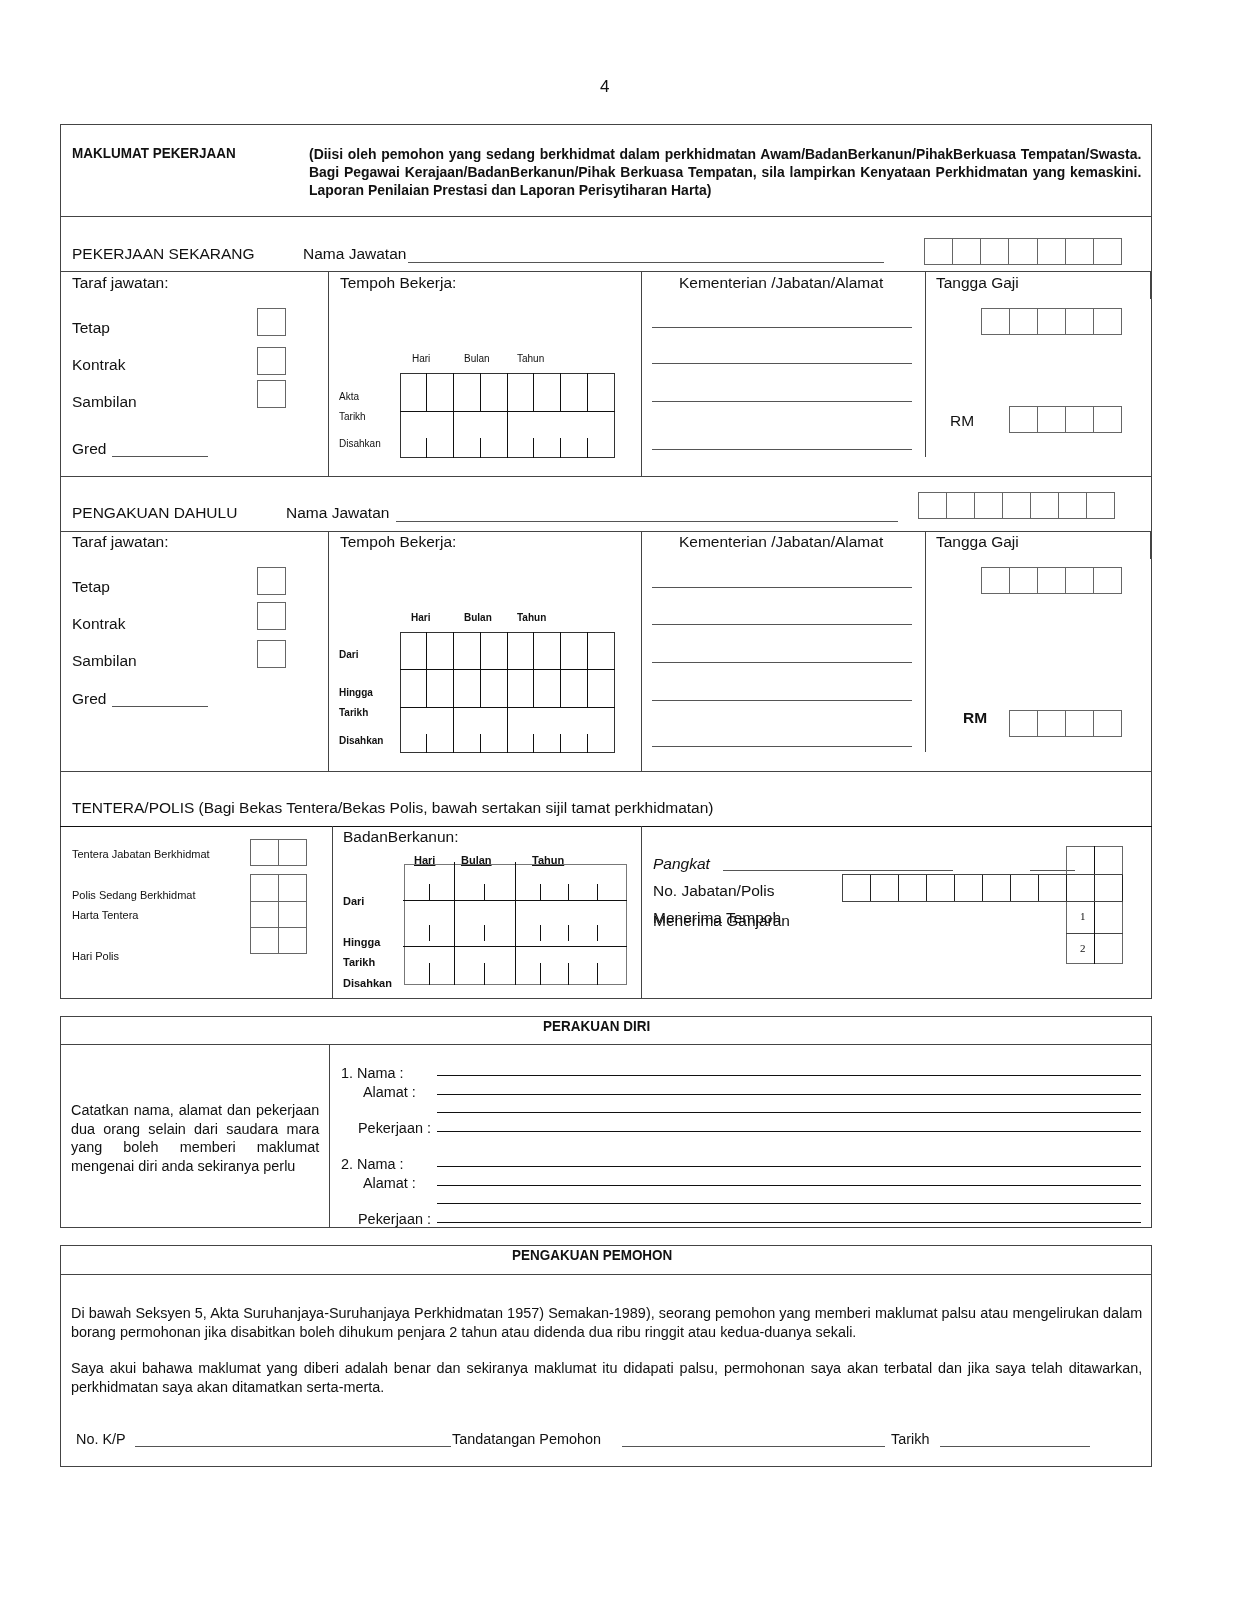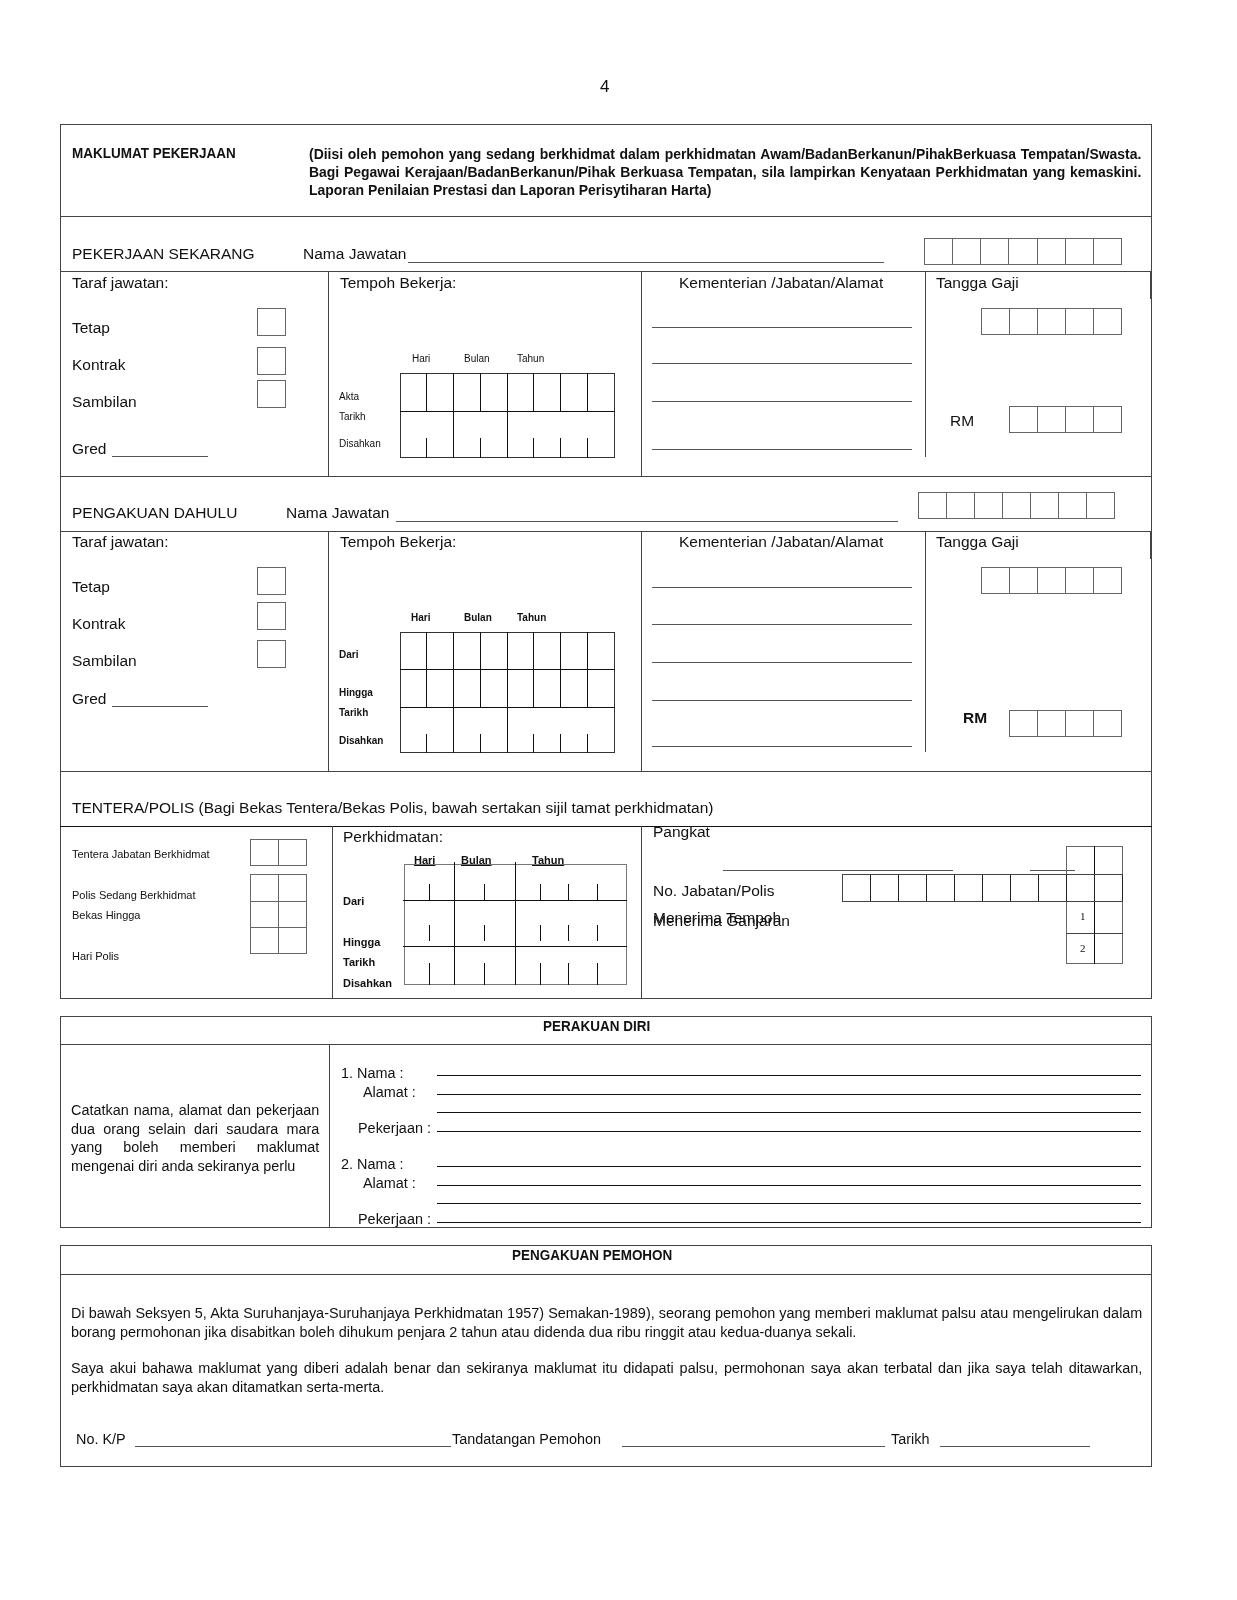--- a/index.html
+++ b/index.html
@@ -187,30 +187,30 @@
 
 <div class="hl" style="left:60px;top:771px;width:1092px;"></div>
 
 <div class="t f15" style="left:72px;top:800px;">TENTERA/POLIS (Bagi Bekas Tentera/Bekas Polis, bawah sertakan sijil tamat perkhidmatan)</div>
 <div class="hl" style="left:60px;top:826px;width:1092px;border-top-color:#111;"></div>
 <div class="vl" style="left:332px;top:826px;height:173px;"></div>
 <div class="vl" style="left:641px;top:826px;height:173px;"></div>
 
 <div class="t f11" style="left:72px;top:849px;">Tentera Jabatan Berkhidmat</div>
 <div class="t f11" style="left:72px;top:890px;">Polis Sedang Berkhidmat</div>
-<div class="t f11" style="left:72px;top:910px;">Bekas Hingga</div>
+<div class="t f11" style="left:72px;top:910px;">Harta Tentera</div>
 <div class="t f11" style="left:72px;top:951px;">Hari  Polis</div>
 <div class="abs" style="left:250px;top:839px;width:57px;height:27px;border:1px solid #666;box-sizing:border-box;"></div>
 <div class="abs" style="left:278px;top:839px;width:0;height:27px;border-left:1px solid #666;"></div>
 <div class="abs" style="left:250px;top:874px;width:57px;height:80px;border:1px solid #666;box-sizing:border-box;"></div>
 <div class="abs" style="left:278px;top:874px;width:0;height:80px;border-left:1px solid #666;"></div>
 <div class="abs" style="left:250px;top:901px;width:57px;height:0;border-top:1px solid #666;"></div>
 <div class="abs" style="left:250px;top:927px;width:57px;height:0;border-top:1px solid #666;"></div>
 
-<div class="t f15" style="left:343px;top:829px;">Perkhidmatan:</div>
+<div class="t f15" style="left:343px;top:829px;">BadanBerkanun:</div>
 <div class="t f11 b" style="left:414px;top:855px;text-decoration:underline;">Hari</div>
 <div class="t f11 b" style="left:461px;top:855px;text-decoration:underline;">Bulan</div>
 <div class="t f11 b" style="left:532px;top:855px;text-decoration:underline;">Tahun</div>
 <div class="t f11 b" style="left:343px;top:896px;">Dari</div>
 <div class="t f11 b" style="left:343px;top:937px;">Hingga</div>
 <div class="t f11 b" style="left:343px;top:957px;">Tarikh</div>
 <div class="t f11 b" style="left:343px;top:978px;">Disahkan</div>
 <div class="abs" style="left:404px;top:864px;width:223px;height:121px;border:1px solid #777;box-sizing:border-box;"></div>
 <div class="dark-h" style="left:403px;top:900px;width:224px;"></div>
 <div class="dark-h" style="left:403px;top:946px;width:224px;"></div>
@@ -226,21 +226,21 @@
 <div class="dark-v" style="left:484px;top:925px;height:16px;"></div>
 <div class="dark-v" style="left:540px;top:925px;height:16px;"></div>
 <div class="dark-v" style="left:568px;top:925px;height:16px;"></div>
 <div class="dark-v" style="left:597px;top:925px;height:16px;"></div>
 <div class="dark-v" style="left:429px;top:963px;height:22px;"></div>
 <div class="dark-v" style="left:484px;top:963px;height:22px;"></div>
 <div class="dark-v" style="left:540px;top:963px;height:22px;"></div>
 <div class="dark-v" style="left:568px;top:963px;height:22px;"></div>
 <div class="dark-v" style="left:597px;top:963px;height:22px;"></div>
 
-<div class="t f15" style="left:653px;top:824px;">Pangkat</div>
+<div class="t f15" style="left:653px;top:856px;font-style:italic;">Pangkat</div>
 <div class="uline" style="left:723px;top:870px;width:230px;"></div>
 <div class="uline" style="left:1030px;top:870px;width:45px;"></div>
 <div class="t f15" style="left:653px;top:883px;">No. Jabatan/Polis</div>
 <div class="cells" style="left:842px;top:874px;width:281px;height:28px;border-color:#444;">
   <span style="width:28.1px;border-color:#222"></span>
     <span style="width:28.1px;border-color:#222"></span>
     <span style="width:28.1px;border-color:#222"></span>
     <span style="width:28.1px;border-color:#222"></span>
     <span style="width:28.1px;border-color:#222"></span>
     <span style="width:28.1px;border-color:#222"></span>

